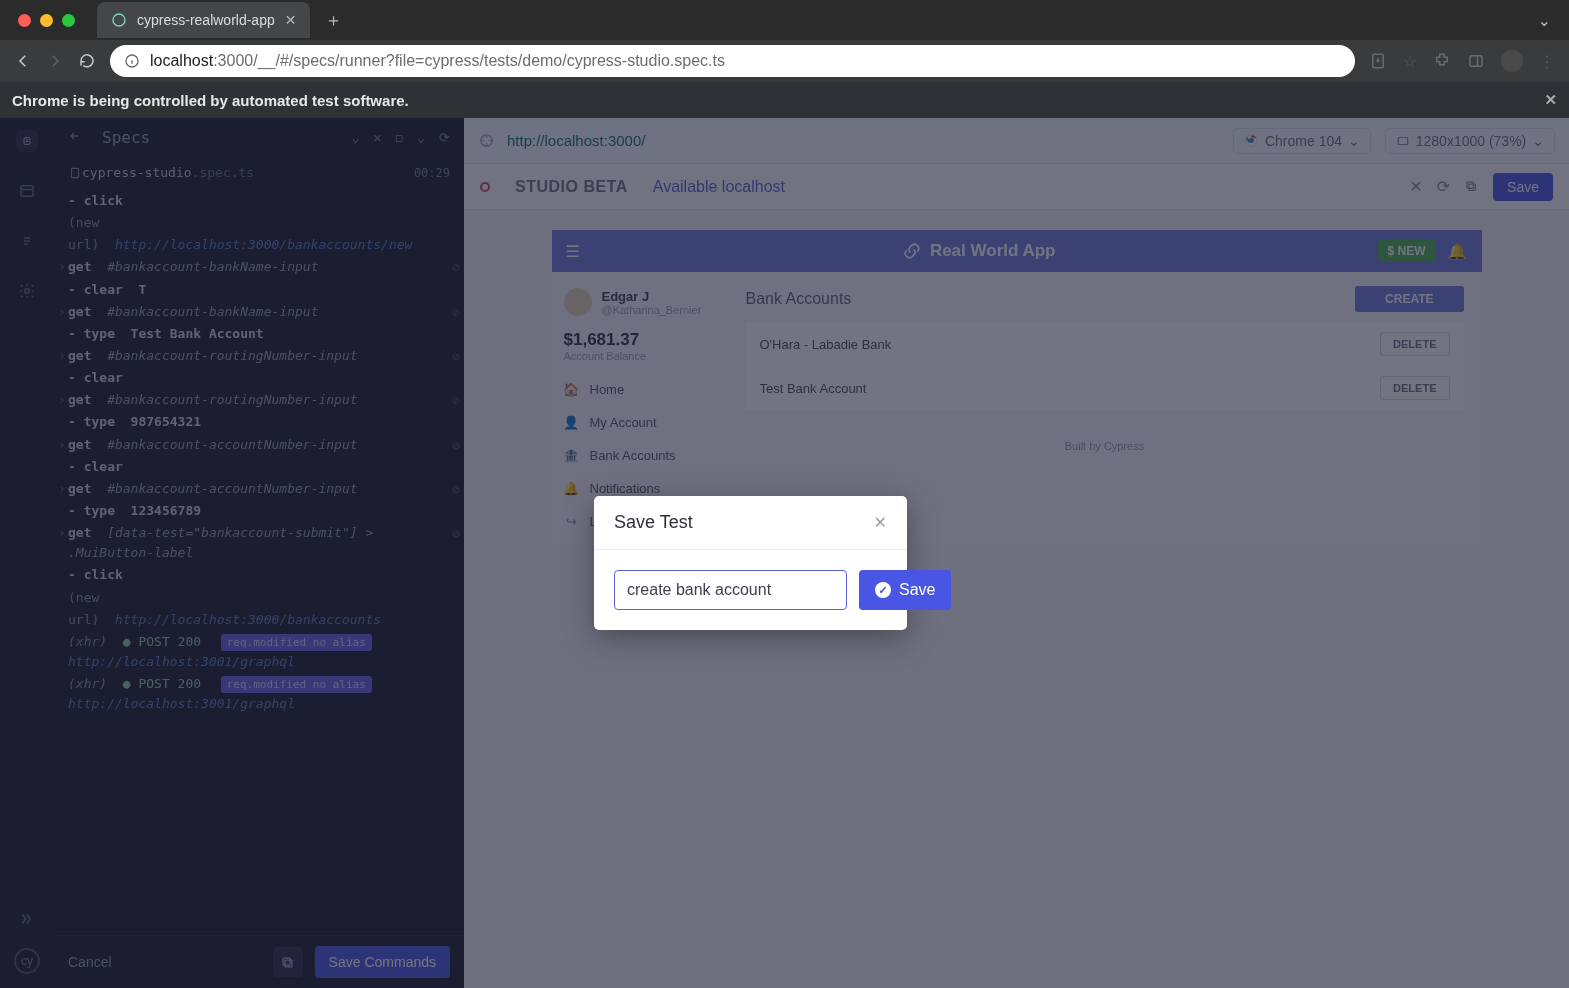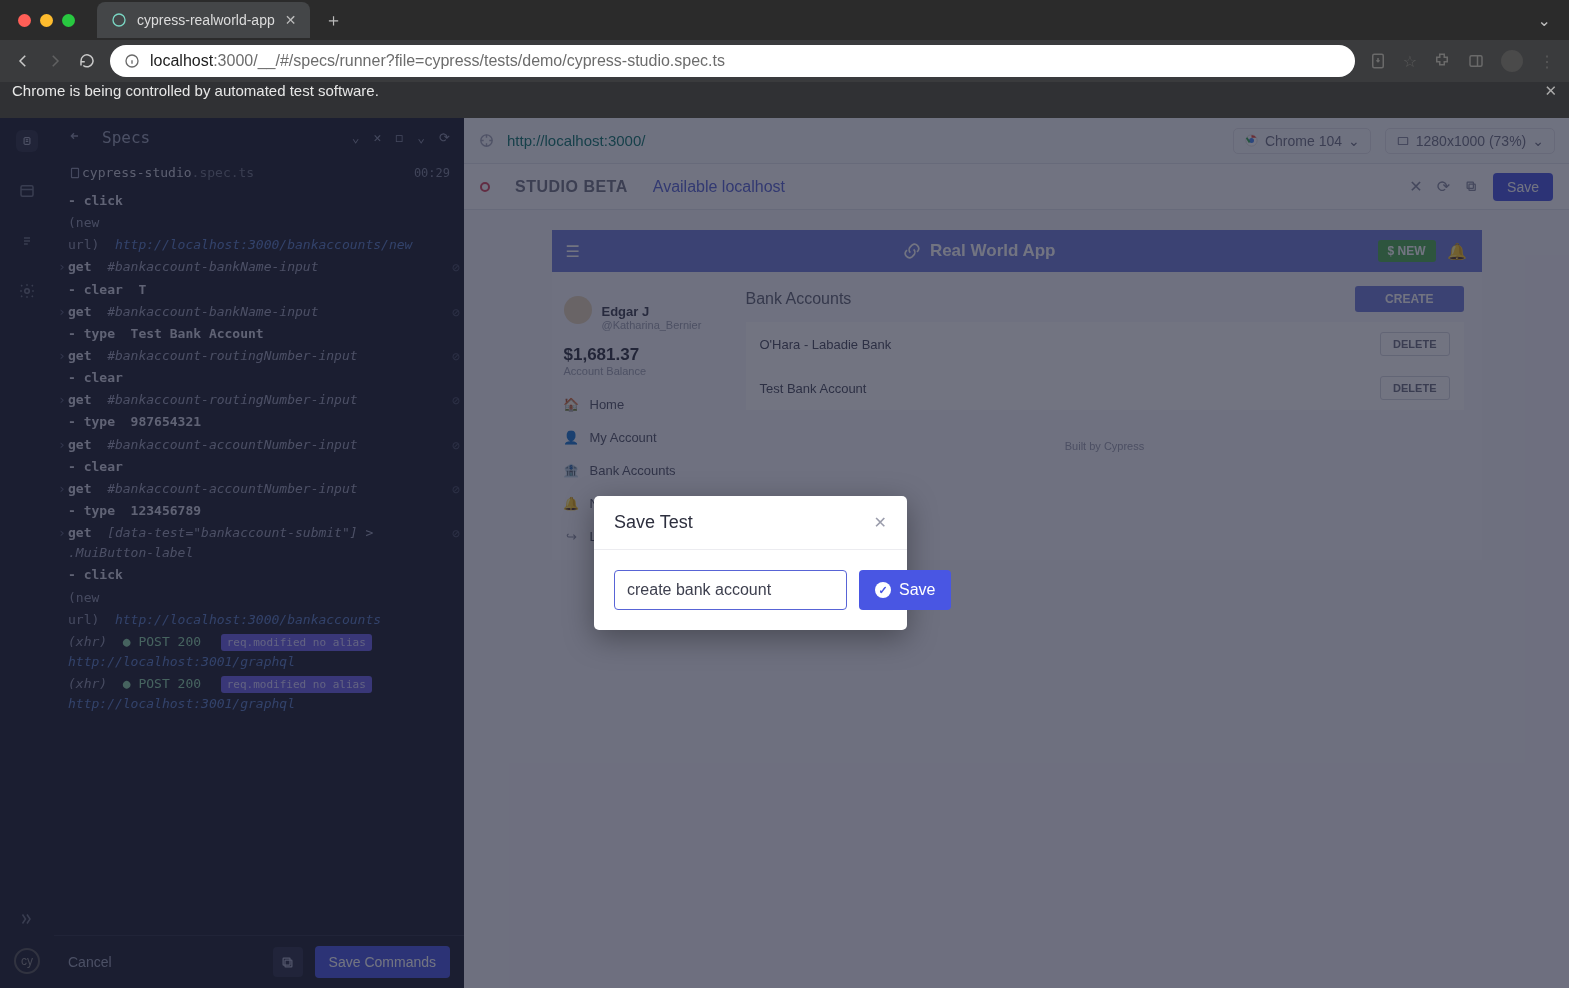--- a/index.html
+++ b/index.html
@@ -18,21 +18,21 @@
 
   .addr-bar { background:#3a3b3d; height:42px; display:flex; align-items:center; padding:0 14px; gap:14px; }
   .nav-btn { color:#a9a9a9; display:flex; align-items:center; }
   .nav-btn.disabled{opacity:.5;}
   .omnibox { flex:1; background:#ffffff; height:32px; border-radius:16px; display:flex; align-items:center; padding:0 14px; gap:10px; font-size:16px; color:#3c3c3c;}
   .omnibox .host{color:#202020;}
   .omnibox .path{color:#6c6c6c;}
   .right-icons{display:flex;gap:16px;color:#5a5a5a;align-items:center;}
   .right-icons .avatar{width:22px;height:22px;border-radius:50%;background:#4a4a4a;}
 
-  .infobar { background:#303134; height:36px; color:#e7e7e7; font-size:15px; display:flex; align-items:flex-start; padding:0 12px;}
+  .infobar { background:#303134; height:36px; color:#e7e7e7; font-size:15px; display:flex; align-items:center; padding:0 12px;font-weight:bold;}
   .infobar .x{margin-left:auto;color:#aaa;}
 
   
   .workspace { position:relative; display:flex; height:calc(988px - 40px - 42px - 36px);}
   
   
   .rail { width:54px; background:#1b1e2e; display:flex; flex-direction:column; align-items:center; padding-top:12px; gap:28px; color:#6b7280;}
   .rail-icon{width:22px;height:22px;display:flex;align-items:center;justify-content:center;}
   .rail .active{background:#2a2d40;border-radius:6px;padding:6px;}
   .rail-bottom{margin-top:auto;margin-bottom:14px;display:flex;flex-direction:column;align-items:center;gap:18px;}
@@ -81,21 +81,21 @@
   .rwa-frame{width:930px;background:#f6f7fb;}
   .rwa-header{background:#6f7bd9;height:42px;display:flex;align-items:center;padding:0 14px;color:#fff;gap:12px;}
   .rwa-header .burger{color:#fff;}
   .rwa-header .brand{margin:0 auto;display:flex;align-items:center;gap:8px;font-weight:600;font-size:17px;}
   .rwa-header .newbtn{background:#4caf50;color:#fff;font-size:12px;font-weight:600;padding:4px 10px;border-radius:3px;}
   .rwa-header .bell{color:#fff;position:relative;}
   .rwa-body{display:flex;}
   .rwa-side{width:176px;padding:12px 10px;font-size:13px;color:#4a4d60;}
   .rwa-user{display:flex;gap:10px;align-items:center;padding:4px 2px;}
   .rwa-user .av{width:28px;height:28px;border-radius:50%;background:#e6d4b8;}
-  .rwa-user .name{font-weight:600;color:#3c3e4f;font-size:13px;margin-top:16px;}
+  .rwa-user .name{font-weight:600;color:#3c3e4f;font-size:13px;}
   .rwa-user .handle{color:#9ea1b2;font-size:11px;}
   .balance{padding:10px 2px;}
   .balance .amt{font-weight:700;font-size:17px;color:#2e3040;}
   .balance .lbl{font-size:11px;color:#9ea1b2;}
   .side-nav{display:flex;flex-direction:column;gap:10px;margin-top:6px;}
   .side-item{display:flex;align-items:center;gap:10px;color:#535569;font-size:13px;padding:4px 2px;}
   .rwa-main{flex:1;padding:14px 18px 28px 18px;}
   .ba-head{display:flex;align-items:center;justify-content:space-between;margin-bottom:10px;}
   .ba-title{color:#606374;font-size:16px;}
   .create-btn{background:#6f7bd9;color:#ffffff;font-size:12px;padding:6px 30px;border:none;border-radius:3px;font-weight:600;}

